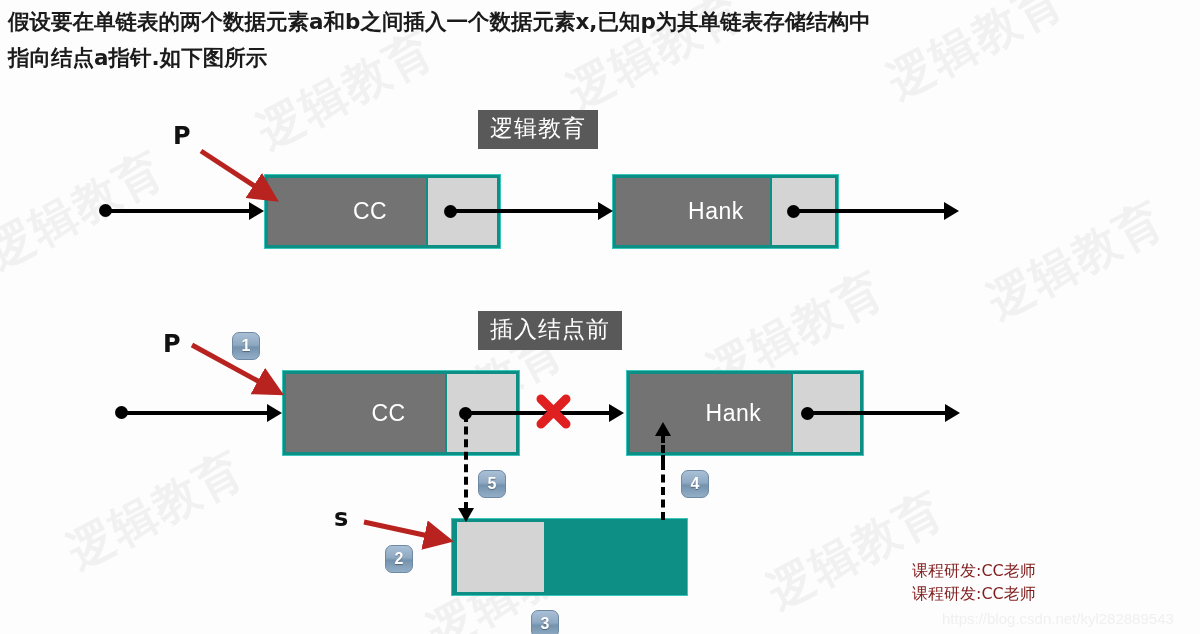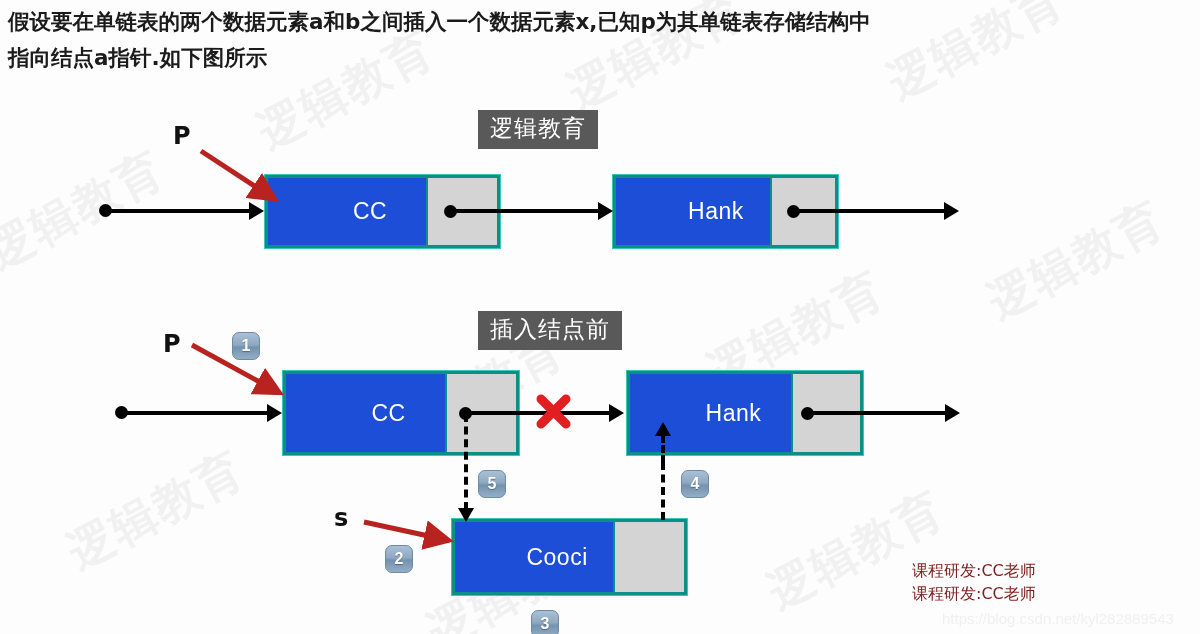--- a/index.html
+++ b/index.html
@@ -54,21 +54,21 @@
   .node {
     position: absolute;
     display: flex;
     box-sizing: border-box;
     background: #0e8f86;
     border: 3px solid #0e8f86;
     box-shadow: 0 0 0 1px #38c6bd;
     z-index: 4;
   }
   .node .data {
-    background: #1d4ed8;
+    background: #737373;
     color: #ffffff;
     display: flex;
     align-items: center;
     justify-content: center;
     font-size: 23px;
     font-weight: 400;
     letter-spacing: .5px;
     font-family: "Liberation Sans", sans-serif;
     padding-left: 46px;
   }
@@ -271,21 +271,20 @@
   <div class="dot" style="left:801px; top:407px;"></div>
   <div class="hline" style="left:807px; top:411px; width:142px;"></div>
   <div class="arrowhead-r" style="left:945px; top:404px;"></div>
 
   <div class="varlabel" style="left:163px; top:330px;">P</div>
   <svg class="ovl" width="1200" height="634">
     <line x1="192" y1="345" x2="278" y2="392" stroke="#b8231f" stroke-width="5" marker-end="url(#redhead)"></line>
   </svg>
 
   <div class="node" style="left:452px; top:519px; width:235px; height:76px;">
-    <div class="data" style="width:142px;">Cooci</div>
     <div class="ptr" style="width:87px;"></div>
   </div>
 
   <div class="varlabel" style="left:334px; top:504px;">s</div>
   <svg class="ovl" width="1200" height="634">
     <line x1="364" y1="522" x2="447" y2="540" stroke="#b8231f" stroke-width="5" marker-end="url(#redhead)"></line>
   </svg>
 
   <div class="vdash" style="left:464px; top:414px; height:96px;"></div>
   <div class="arrowhead-d" style="left:458px; top:508px;"></div>

